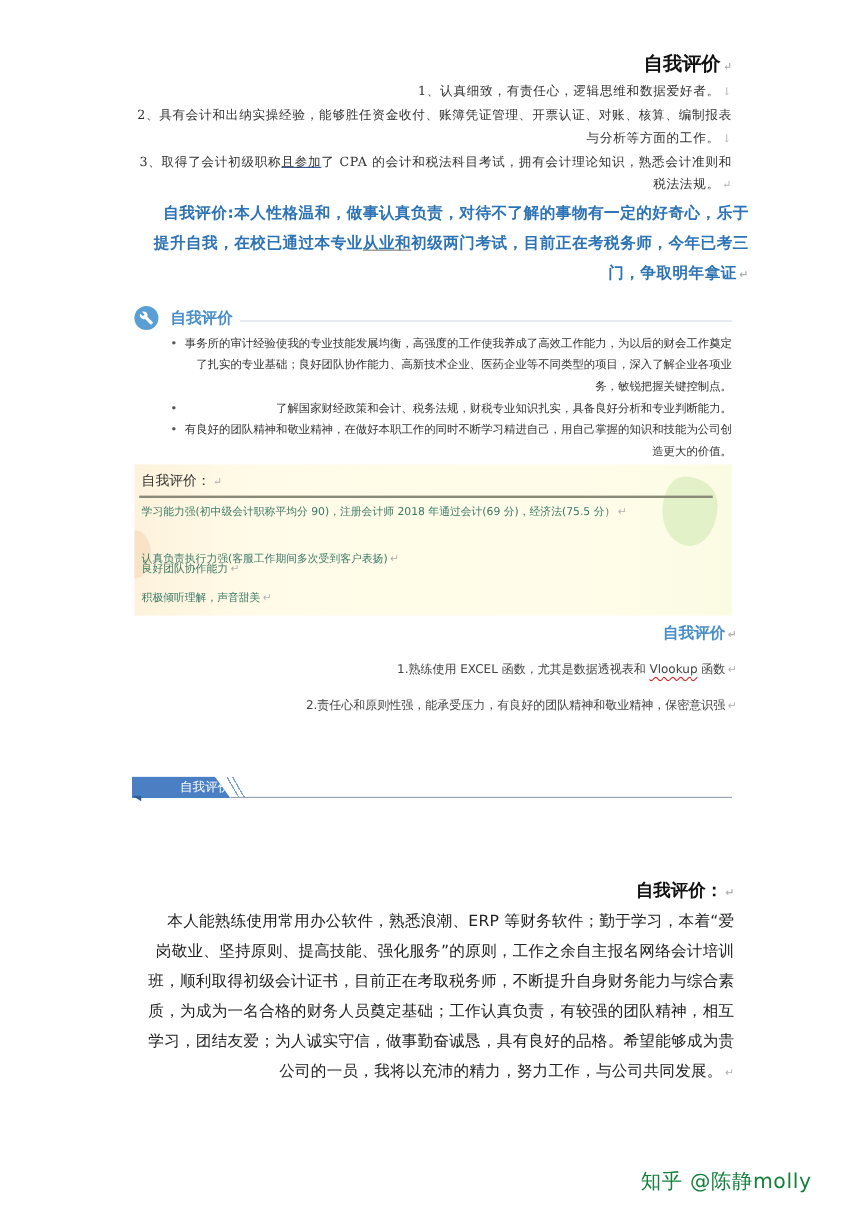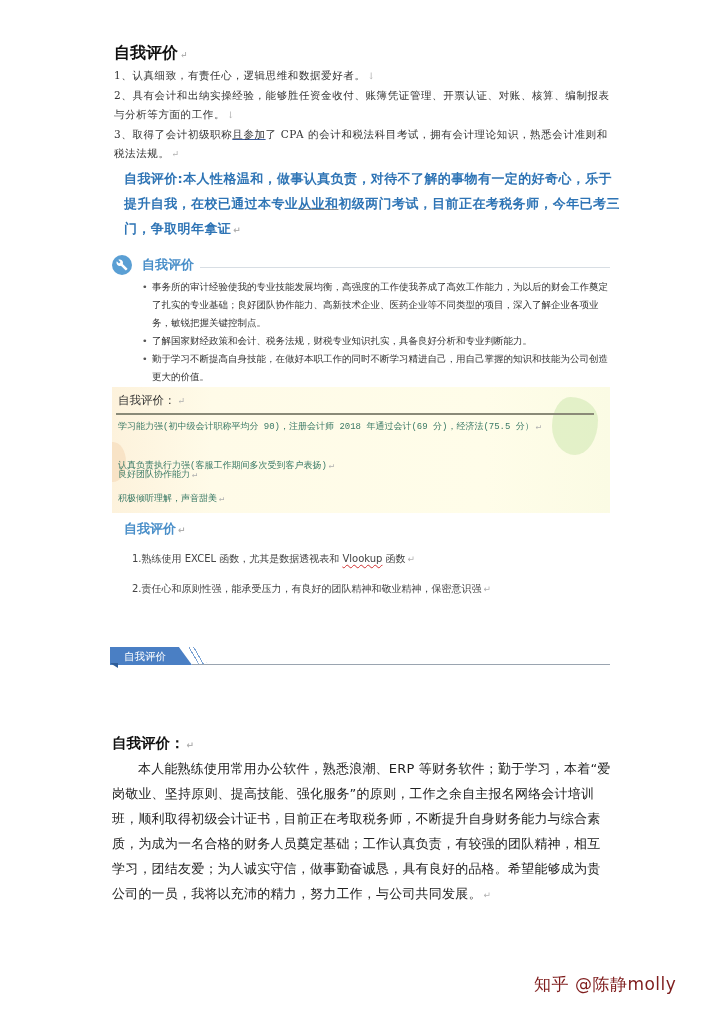--- a/index.html
+++ b/index.html
@@ -1,18 +1,18 @@
 <!DOCTYPE html>
 <html><head>
 <meta charset="utf-8">
 <style>
   * { margin: 0; padding: 0; box-sizing: border-box; }
   html, body { width: 720px; height: 1019px; background: #ffffff; overflow: hidden; }
   body { position: relative; font-family: "DejaVu Sans", "Liberation Sans", sans-serif; color: #222; }
-  .page { position: absolute; left: 0; top: 0; width: 720px; height: 1019px; }
+  .page { position: absolute; left: 0; top: 0; width: 720px; height: 1019px; text-align: right; }
   .mark { color: #b0b0b0; font-size: 9px; margin-left: 2px; }
 
   
   .s1 { position: absolute; left: 114px; top: 42px; width: 496px; }
   .s1 .title { font-family: "DejaVu Serif", "Liberation Serif", serif; font-size: 16px; font-weight: bold; color: #111; line-height: 22px; }
   .s1 p { font-family: "DejaVu Serif", "Liberation Serif", serif; font-size: 10.5px; line-height: 19px; color: #333; letter-spacing: 0.6px; }
   .s1 .ul { text-decoration: underline; text-decoration-color: #3a5a9a; }
 
   
   .s2 { position: absolute; left: 114px; top: 166px; width: 500px; margin-left: 10px; }
@@ -29,21 +29,21 @@
   .s3 li { font-size: 9.5px; line-height: 18px; color: #333; position: relative; padding-left: 10px; }
   .s3 li::before { content: "•"; position: absolute; left: 0; top: 0; color: #555; }
 
   
   .s4 { position: absolute; left: 112px; top: 387px; width: 498px; height: 126px;
         background: linear-gradient(90deg, #fdf2dc 0%, #fffbe8 20%, #fffde9 75%, #fbfbe4 100%); overflow: hidden; }
   .s4 .leaf { position: absolute; right: 12px; top: 10px; width: 46px; height: 58px; background: #dcedc0; opacity: 0.8; border-radius: 40% 60% 50% 50% / 50% 40% 60% 50%; }
   .s4 .leaf2 { position: absolute; left: -12px; top: 55px; width: 26px; height: 40px; background: #f5d8b8; opacity: 0.6; border-radius: 50%; }
   .s4 .title { position: absolute; left: 6px; top: 6px; font-family: "DejaVu Serif", "Liberation Serif", serif; font-size: 11.5px; color: #333; }
   .s4 .rule { position: absolute; left: 4px; top: 26px; width: 478px; height: 2px; background: #8a8a78; }
-  .s4 .item { position: absolute; left: 6px; font-size: 9px; color: #3a7a66; font-family: Liberation Mono, monospace; }
+  .s4 .item { position: absolute; left: 6px; font-size: 9px; color: #3a7a66; }
 
   
   .s5 { position: absolute; left: 124px; top: 519px; width: 490px; }
   .s5 .title { font-size: 13px; color: #4a8fc9; font-weight: bold; line-height: 20px; }
   .s5 p { font-size: 10px; color: #444; margin-left: 8px; line-height: 14px; }
   .s5 p.i1 { margin-top: 12px; }
   .s5 p.i2, .s5 p.i3 { margin-top: 16px; }
   .s5 .squig { text-decoration: underline wavy #d03030; text-underline-offset: 2px; }
 
   
@@ -56,21 +56,21 @@
   .s6 .line { position: absolute; left: 82px; right: 0; top: 19px; height: 1px; background: #9aa4b0; }
   .s6 p { font-size: 9.5px; line-height: 20px; color: #333; margin-left: 26px; margin-top: 7px; width: 470px; }
   .s6 .ul { text-decoration: underline; text-decoration-color: #3a5a9a; }
 
   
   .s7 { position: absolute; left: 112px; top: 732px; width: 500px; }
   .s7 .title { font-size: 14.5px; font-weight: bold; color: #111; line-height: 22px; }
   .s7 p { font-size: 13px; line-height: 25px; color: #222; text-indent: 2em; letter-spacing: 0.2px; }
 
   
-  .wm { position: absolute; left: 534px; top: 973px; font-size: 17px; color: #7f1d1d; letter-spacing: 0.5px; }
+  .wm { position: absolute; left: 534px; top: 973px; font-size: 17px; color: #15803d; letter-spacing: 0.5px; }
 </style>
 </head>
 <body>
 
 <div class="page">
 
   <div class="s1">
     <div class="title"><span>自我评价</span><span class="mark">↵</span></div>
     <p><span>1、认真细致，有责任心，逻辑思维和数据爱好者。</span><span class="mark">↓</span></p>
     <p><span>2、具有会计和出纳实操经验，能够胜任资金收付、账簿凭证管理、开票认证、对账、核算、编制报表与分析等方面的工作。</span><span class="mark">↓</span></p>
@@ -87,21 +87,21 @@
         <svg width="12" height="12" viewBox="0 0 24 24">
             <path fill="#fff" d="M22.7 19l-9.1-9.1c.9-2.3.4-5-1.5-6.9-2-2-5-2.4-7.4-1.3L9 6 6 9 1.6 4.7C.4 7.1.9 10.1 2.9 12.1c1.9 1.9 4.6 2.4 6.9 1.5l9.1 9.1c.4.4 1 .4 1.4 0l2.3-2.3c.5-.4.5-1.1.1-1.4z"></path>
           </svg>
       </span>
       <span class="htitle">自我评价</span>
       <span class="hline"></span>
     </div>
     <ul>
       <li>事务所的审计经验使我的专业技能发展均衡，高强度的工作使我养成了高效工作能力，为以后的财会工作奠定了扎实的专业基础；良好团队协作能力、高新技术企业、医药企业等不同类型的项目，深入了解企业各项业务，敏锐把握关键控制点。</li>
       <li>了解国家财经政策和会计、税务法规，财税专业知识扎实，具备良好分析和专业判断能力。</li>
-      <li>勤于学习不断提高自身技能，在做好本职工作的同时不断学习精进自己，用自己掌握的知识和技能为公司创造更大的价值。</li>
+      <li>有良好的团队精神和敬业精神，在做好本职工作的同时不断学习精进自己，用自己掌握的知识和技能为公司创造更大的价值。</li>
     </ul>
   </div>
 
   <div class="s4">
     <div class="leaf"></div>
     <div class="leaf2"></div>
     <div class="title"><span>自我评价：</span><span class="mark">↵</span></div>
     <div class="rule"></div>
     <div class="item" style="top:33px;"><span>学习能力强(初中级会计职称平均分 90)，注册会计师 2018 年通过会计(69 分)，经济法(75.5 分）</span><span class="mark">↵</span></div>
     <div class="item" style="top:57px;margin-top:15px;"><span>认真负责执行力强(客服工作期间多次受到客户表扬)</span><span class="mark">↵</span></div>

